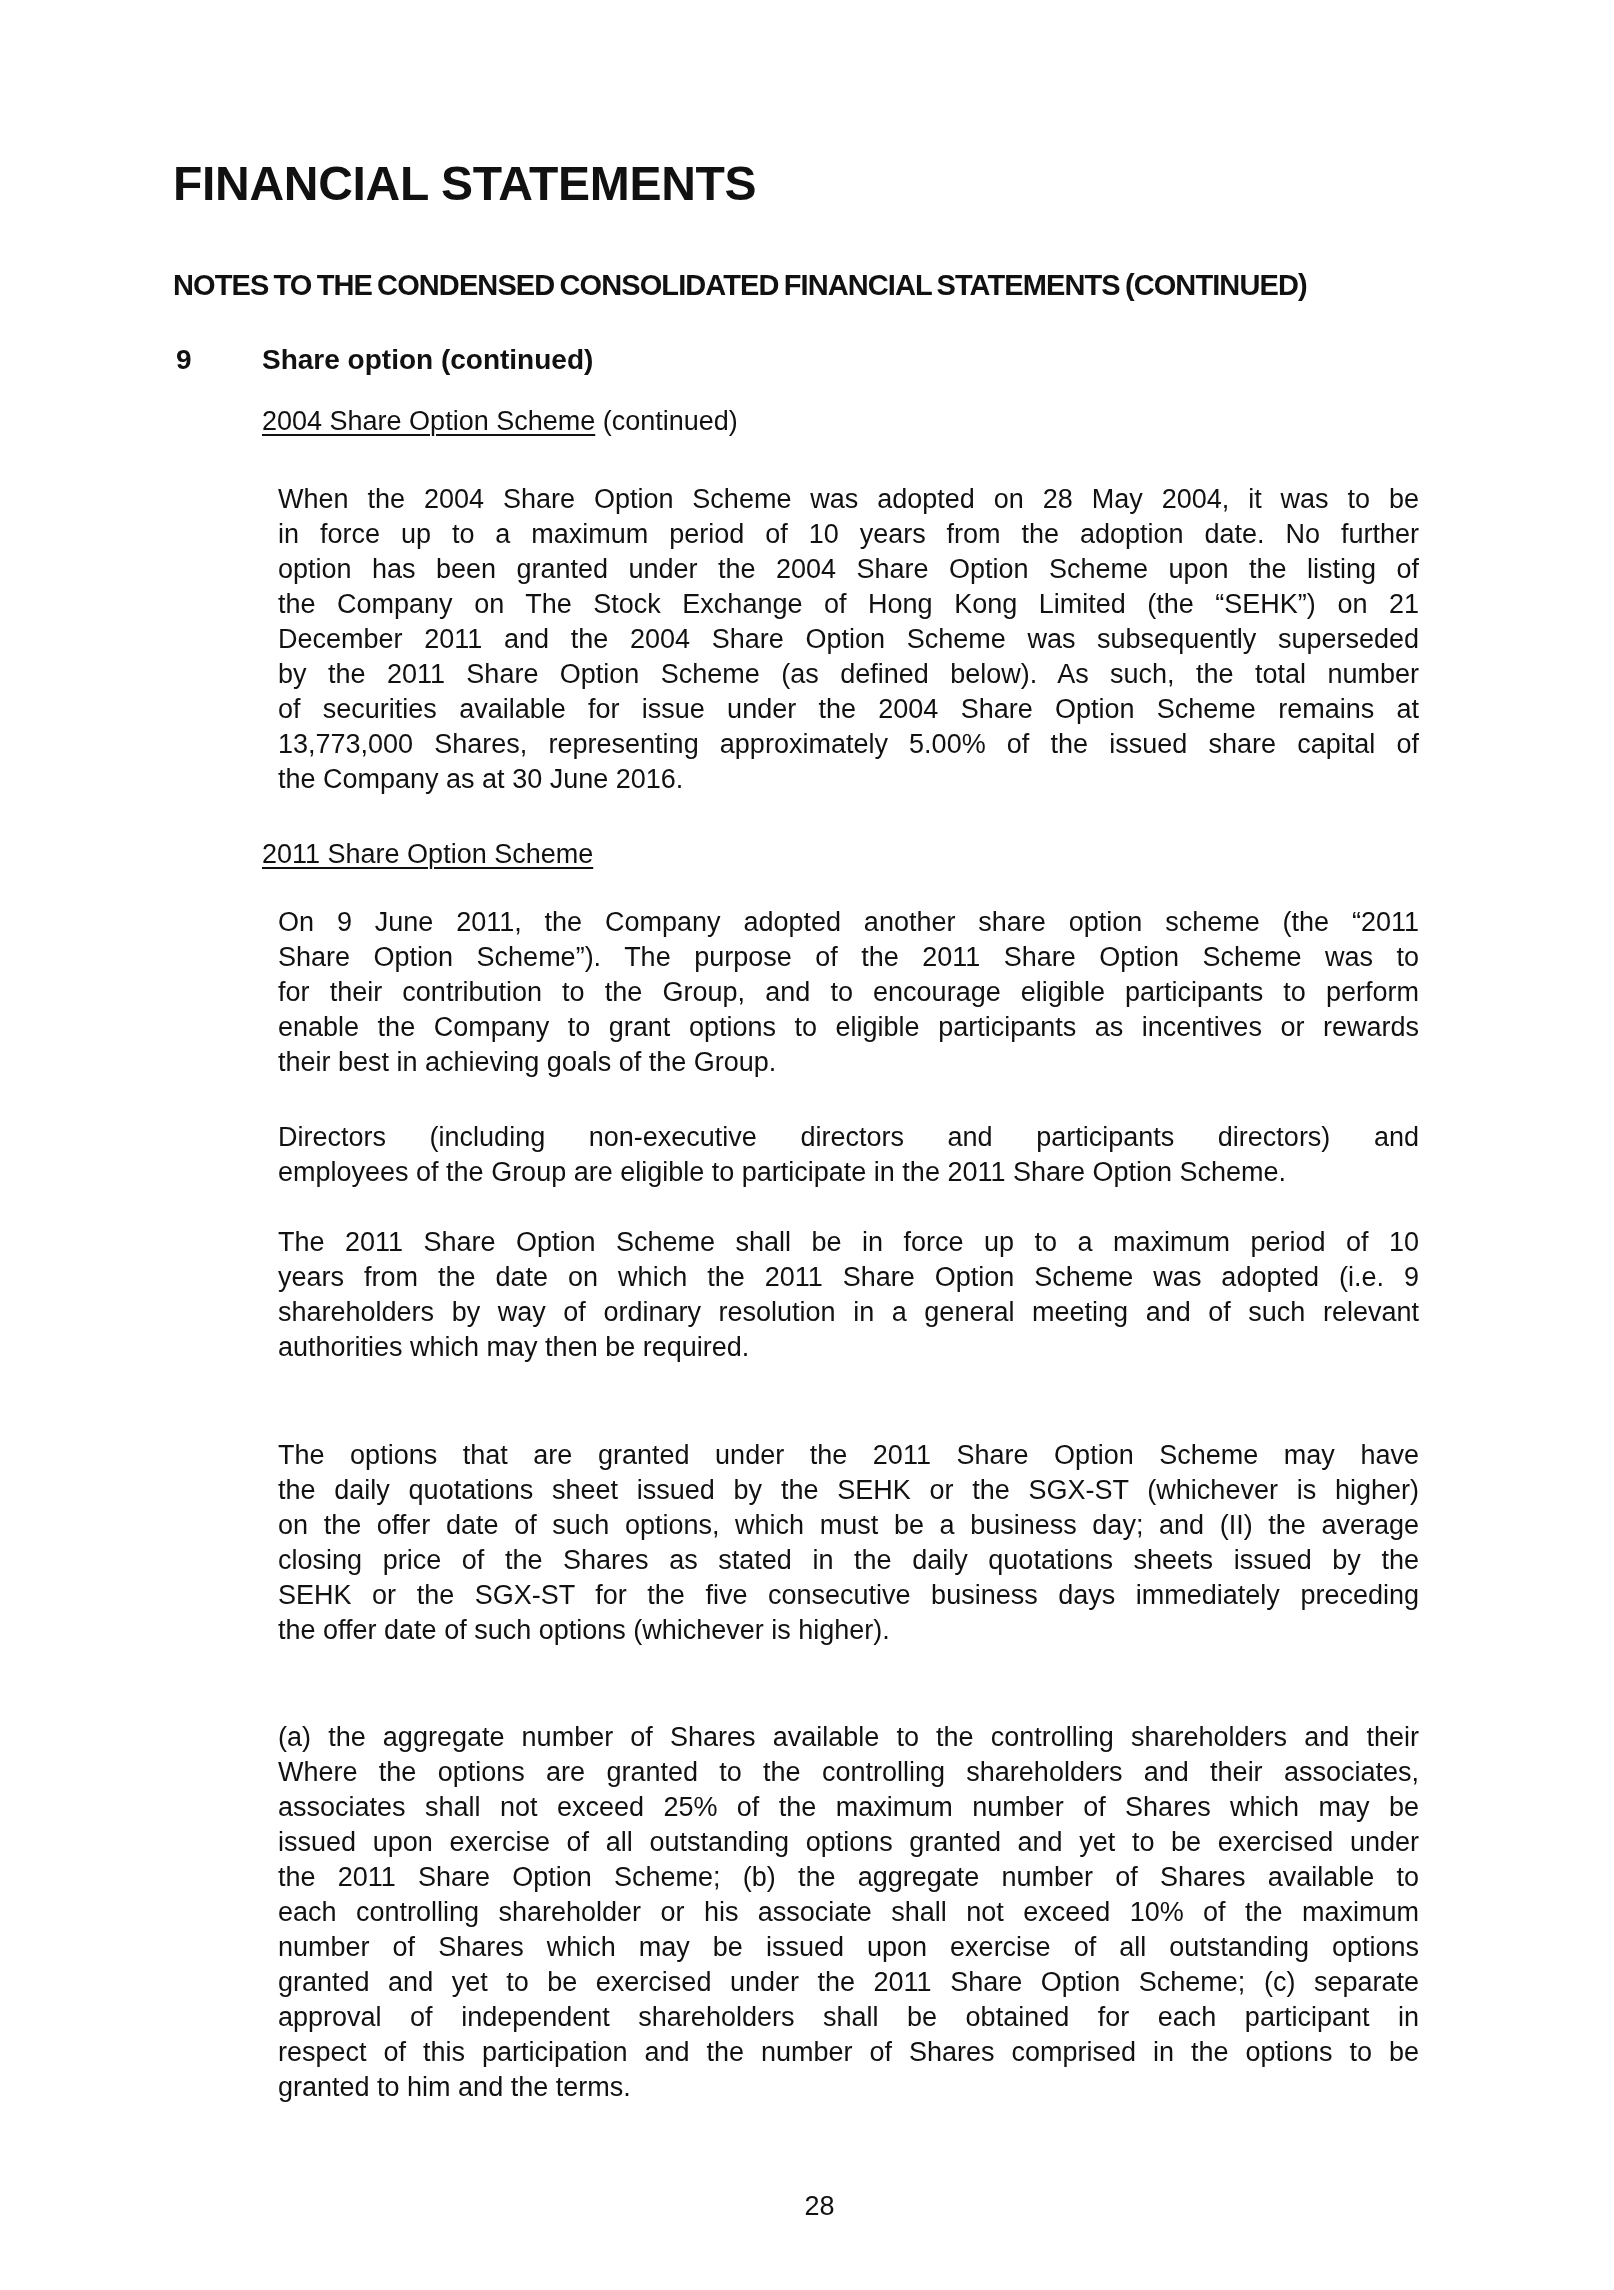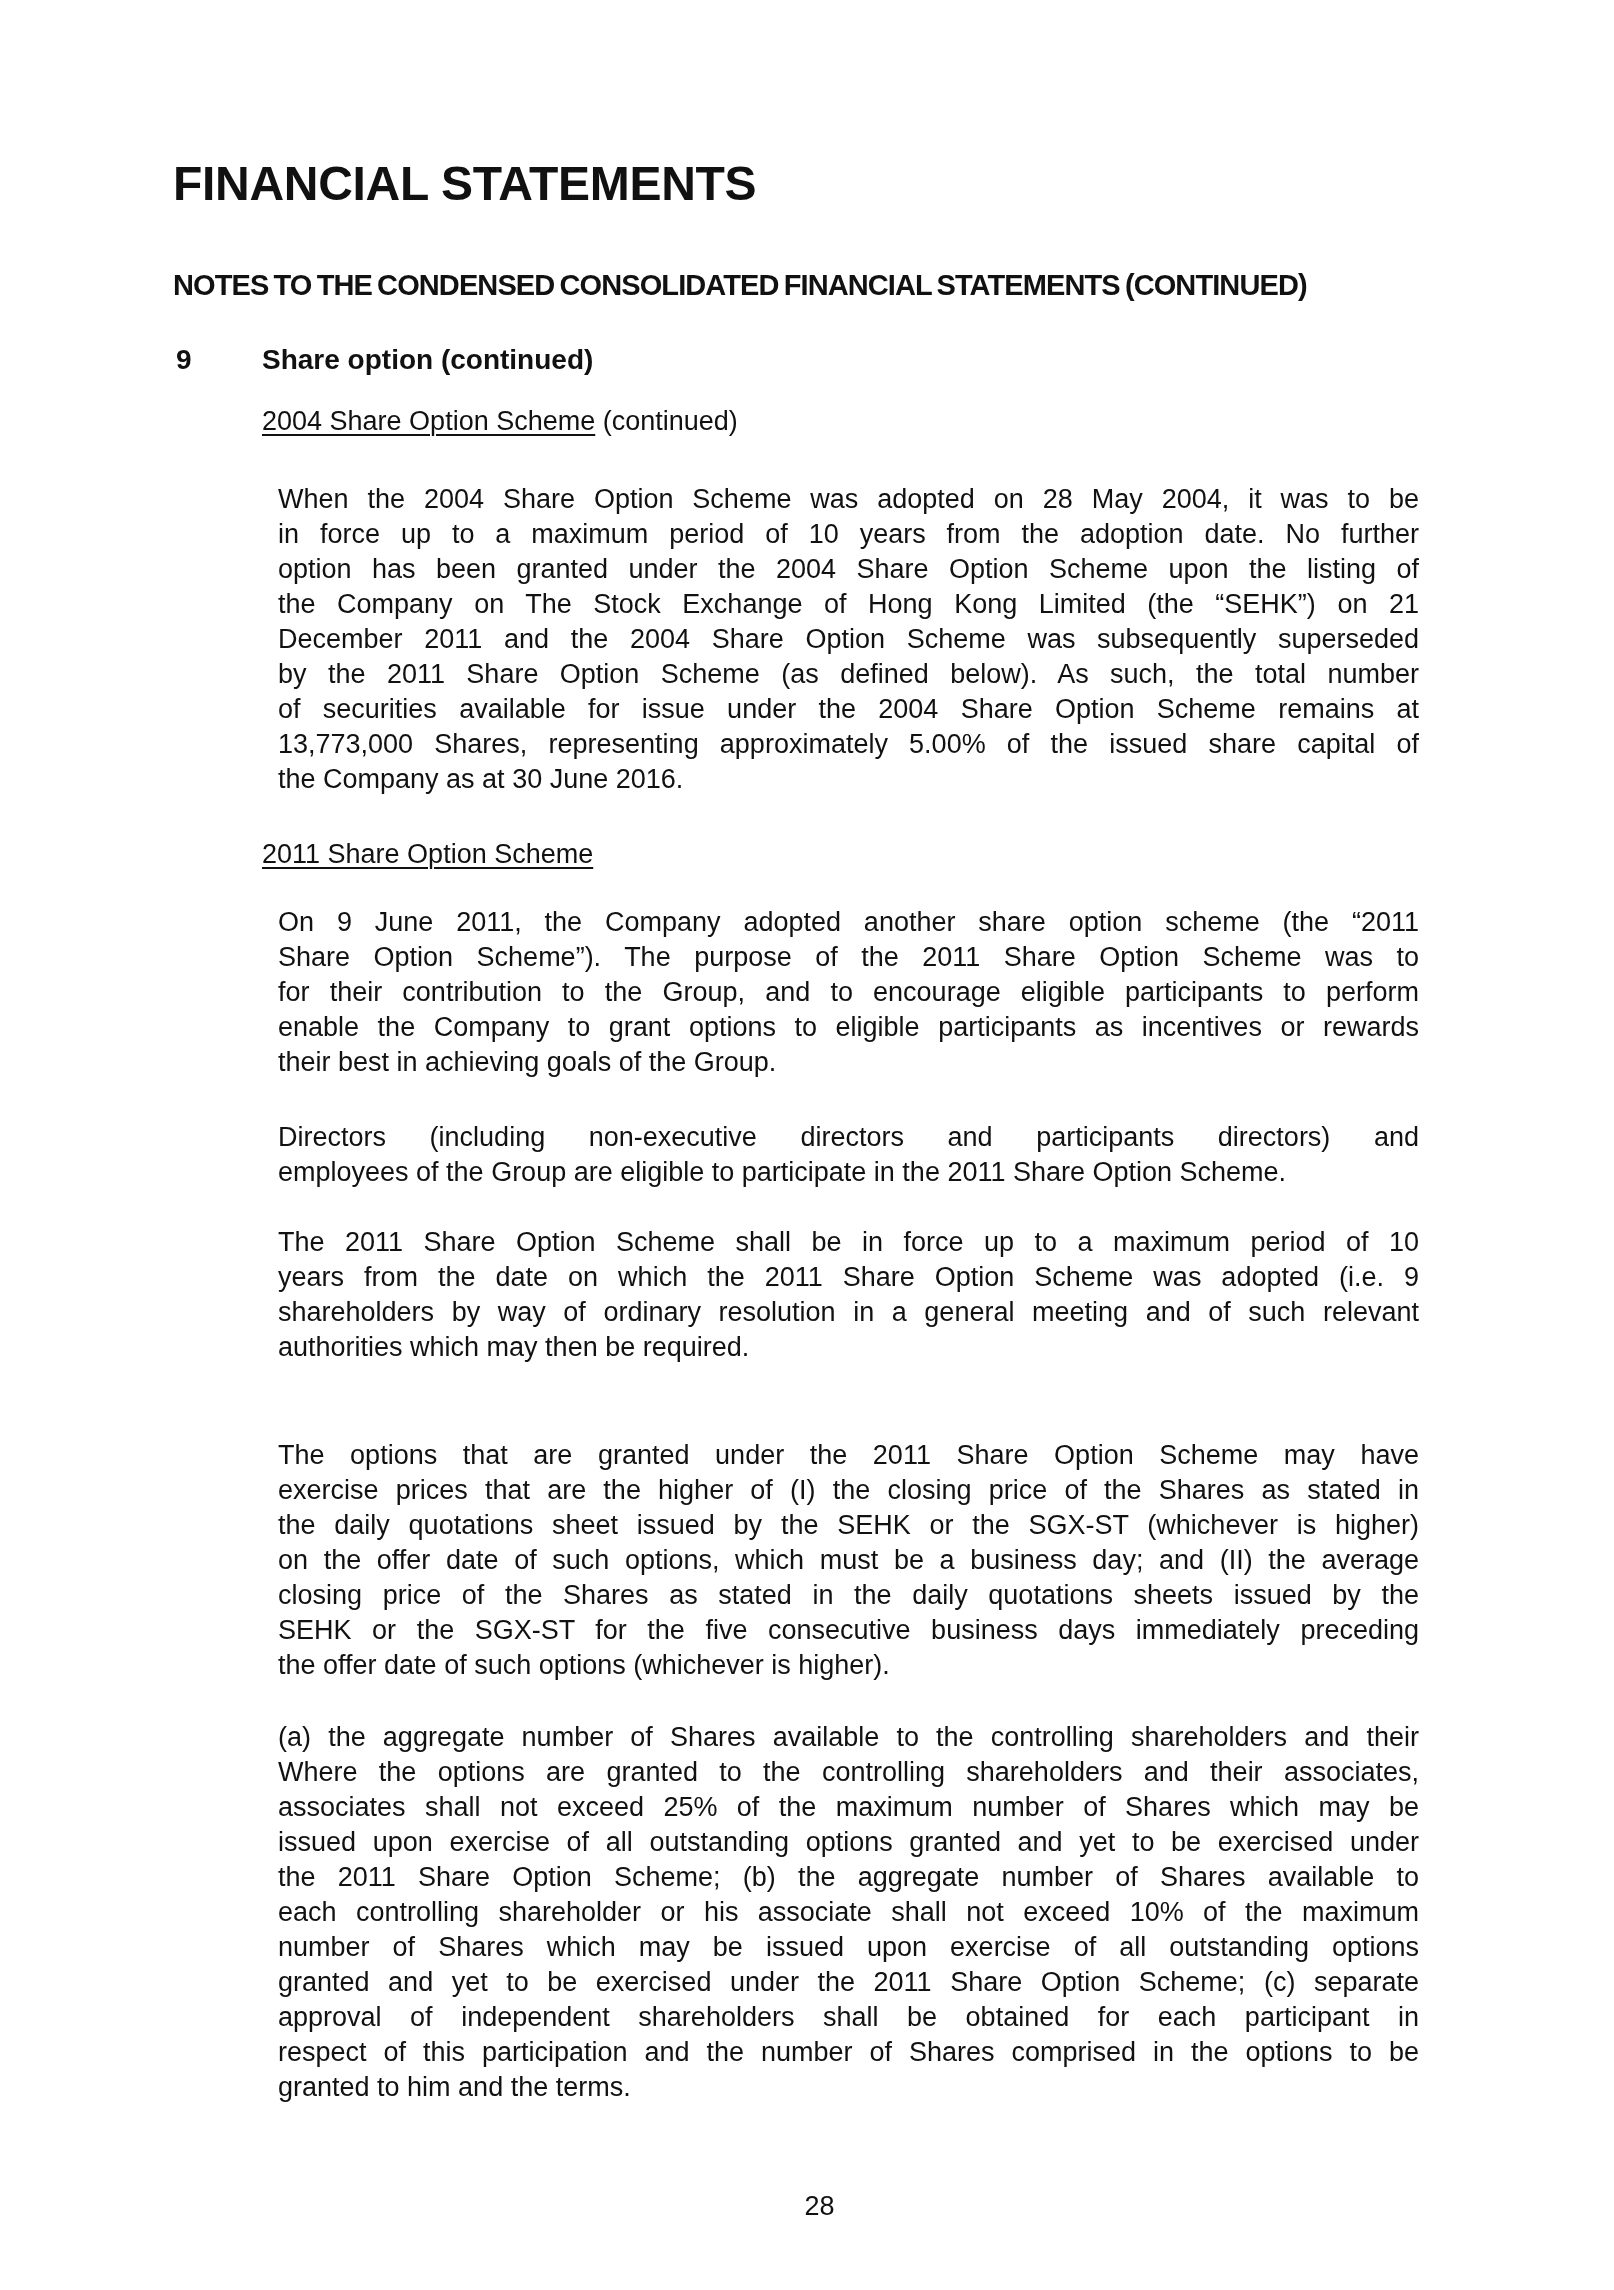--- a/index.html
+++ b/index.html
@@ -60,21 +60,20 @@
 
 <div class="abs para" style="top:1225px;">
   <span class="line" style="white-space: normal; overflow: hidden;">The 2011 Share Option Scheme shall be in force up to a maximum period of 10</span>
   <span class="line" style="white-space: normal; overflow: hidden;">years from the date on which the 2011 Share Option Scheme was adopted (i.e. 9</span>
   <span class="line" style="white-space: normal; overflow: hidden;">shareholders by way of ordinary resolution in a general meeting and of such relevant</span>
   <span class="line last">authorities which may then be required.</span>
 </div>
 
 <div class="abs para" style="top:1438px;">
   <span class="line" style="white-space: normal; overflow: hidden;">The options that are granted under the 2011 Share Option Scheme may have</span>
-  <span class="line" style="white-space: normal; overflow: hidden;">exercise prices that are the higher of (I) the closing price of the Shares as stated in</span>
   <span class="line" style="white-space: normal; overflow: hidden;">the daily quotations sheet issued by the SEHK or the SGX-ST (whichever is higher)</span>
   <span class="line" style="white-space: normal; overflow: hidden;">on the offer date of such options, which must be a business day; and (II) the average</span>
   <span class="line" style="white-space: normal; overflow: hidden;">closing price of the Shares as stated in the daily quotations sheets issued by the</span>
   <span class="line" style="white-space: normal; overflow: hidden;">SEHK or the SGX-ST for the five consecutive business days immediately preceding</span>
   <span class="line last">the offer date of such options (whichever is higher).</span>
 </div>
 
 <div class="abs para" style="top:1720px;">
   <span class="line" style="white-space: normal; overflow: hidden;">(a) the aggregate number of Shares available to the controlling shareholders and their</span>
   <span class="line" style="white-space: normal; overflow: hidden;">Where the options are granted to the controlling shareholders and their associates,</span>

